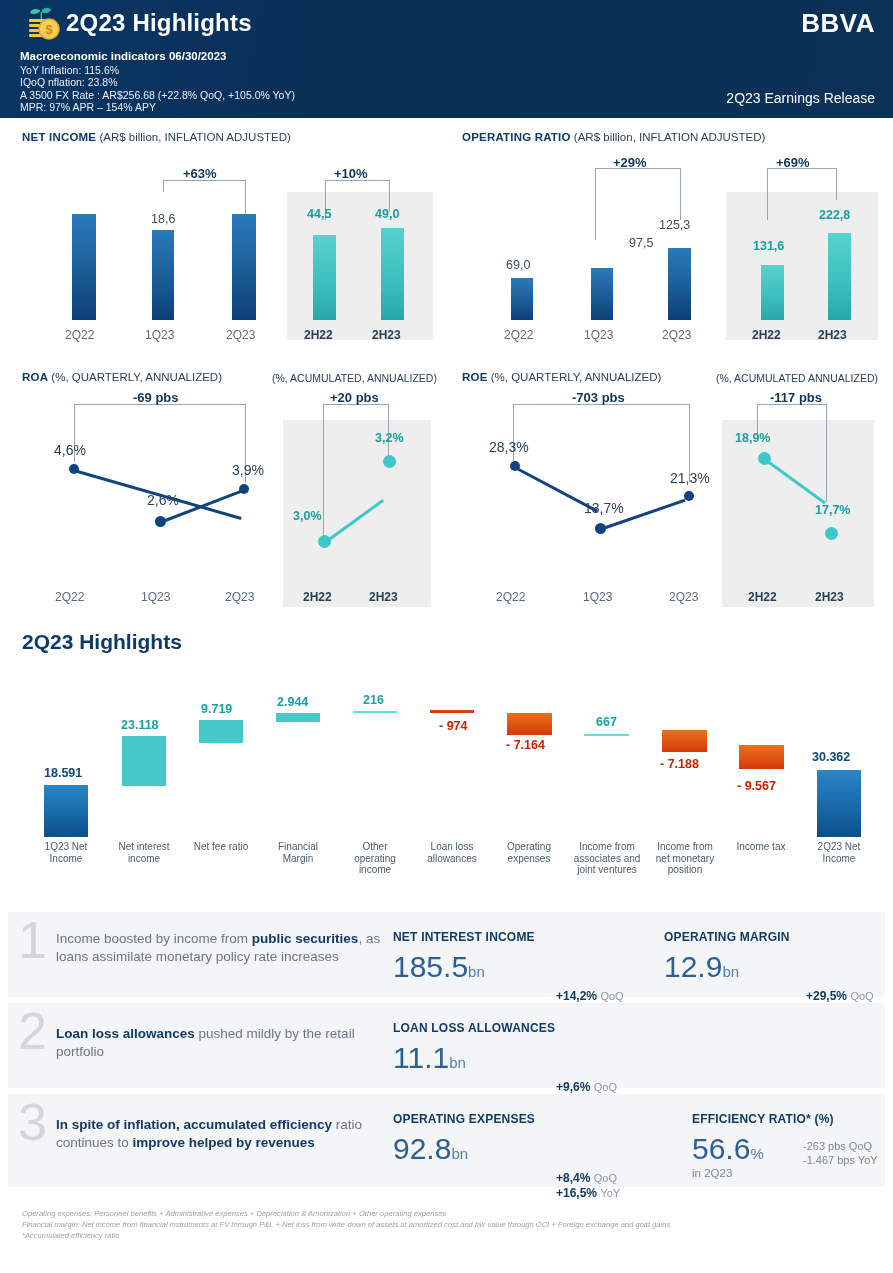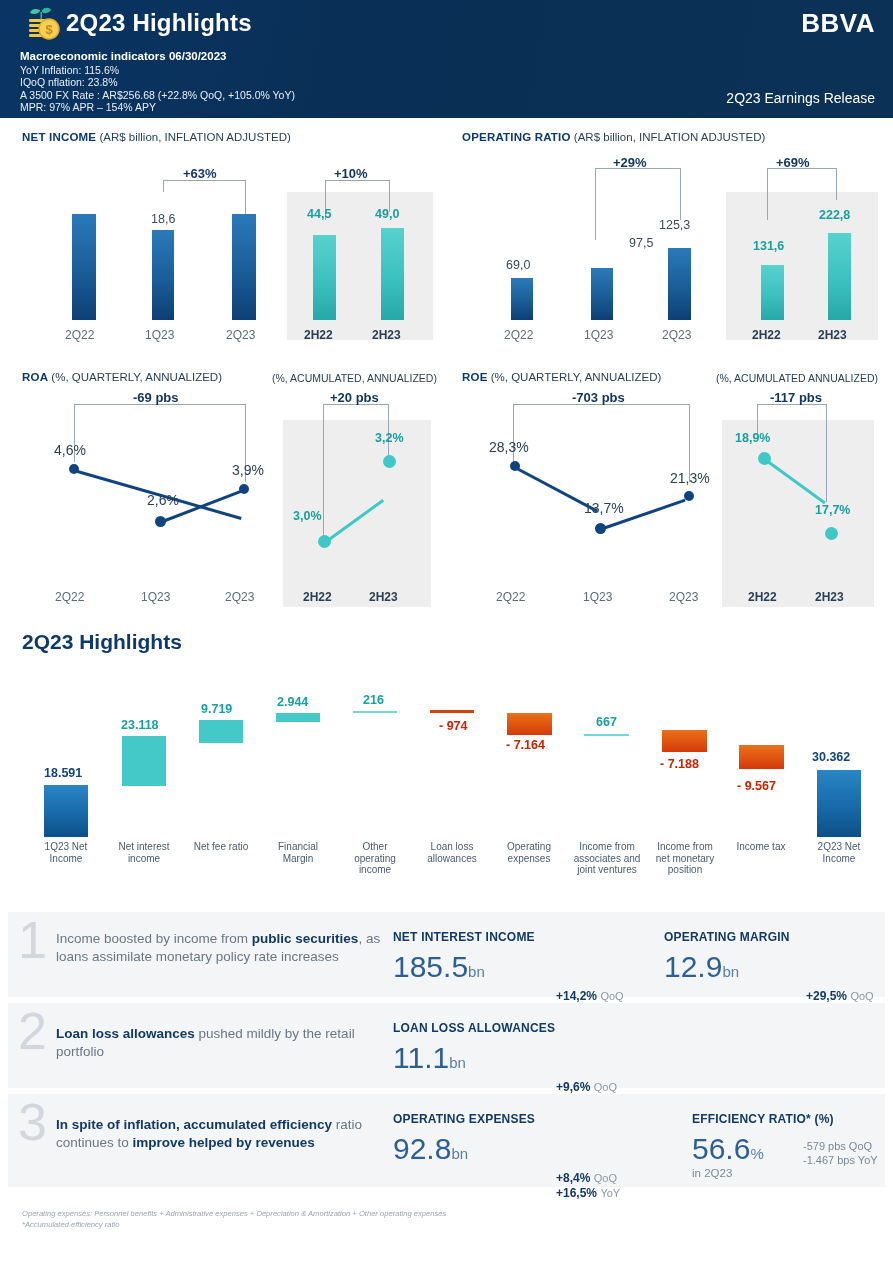--- a/index.html
+++ b/index.html
@@ -406,23 +406,24 @@
     <div class="metric-deltas" style="left:548px; top:45px;">
       <span>+8,4%</span> <span class="per">QoQ</span><br>
       <span>+16,5%</span> <span class="per">YoY</span>
     </div>
     <div class="metric-lbl" style="left:684px; top:18px;">EFFICIENCY RATIO* (%)</div>
     <div class="metric-big" style="left:684px; top:38px;">
       <span>56.6</span><span class="unit">%</span>
     </div>
     <div class="metric-sub" style="left:684px; top:73px;">in 2Q23</div>
     <div class="metric-small" style="left:795px; top:45px;">
-      <span>-579 pbs QoQ</span><br>
+      <span>-263 pbs QoQ</span><br>
       <span>-1.467 bps YoY</span>
     </div>
   </div>
 
   <div class="footnotes">
     <div class="footnote">Operating expenses: Personnel benefits + Administrative expenses + Depreciation &amp; Amortization + Other operating expenses</div>
+    <div class="footnote">Financial margin: Net income from financial instruments at FV through P&amp;L + Net loss from write-down of assets at amortized cost and fair value through OCI + Foreign exchange and gold gains</div>
     <div class="footnote">*Accumulated efficiency ratio</div>
   </div>
 
 </div>
 
 </body></html>

